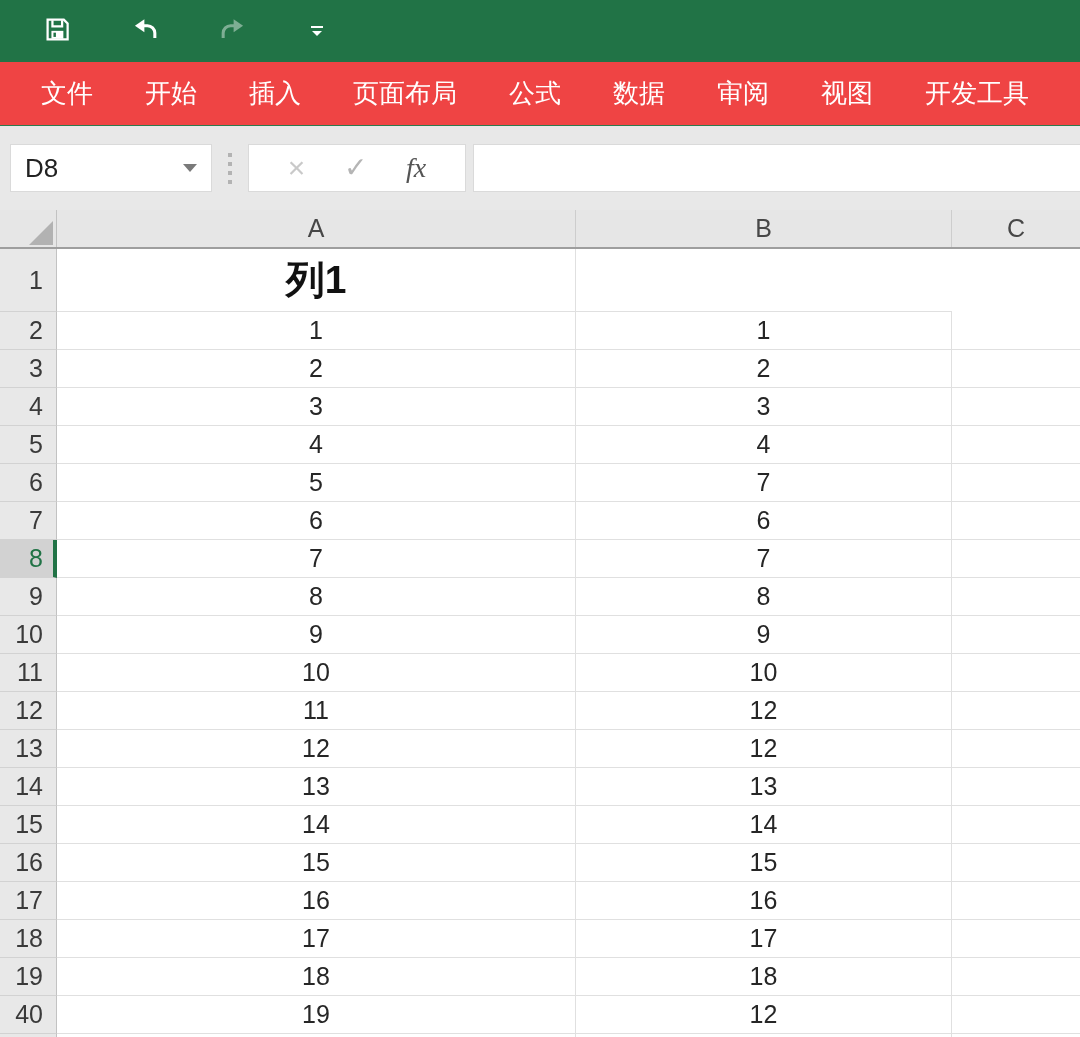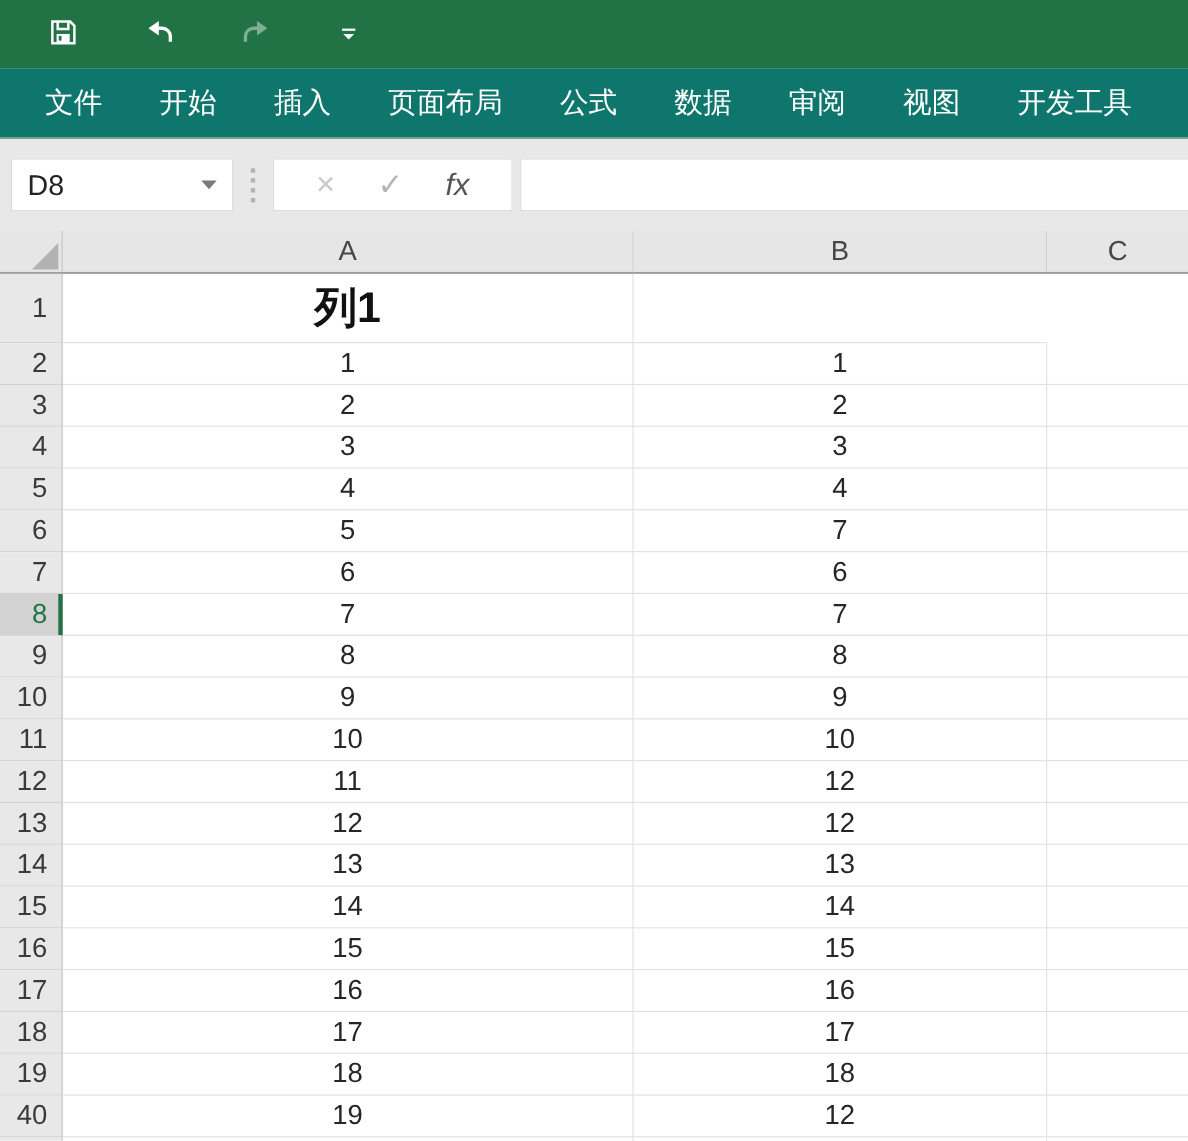--- a/index.html
+++ b/index.html
@@ -12,21 +12,21 @@
          align-items:center; justify-content:center; cursor:pointer; }
   .qat.save  { margin-left:43px; }
   .qat.undo  { margin-left:60px; }
   .qat.redo  { margin-left:59px; opacity:.42; }
   .qat-arrow { margin-left:63px; width:16px; display:flex; flex-direction:column;
                align-items:center; cursor:pointer; }
   .qat-arrow .bar { width:12px; height:2px; background:#fff; margin-bottom:3px; }
   .qat-arrow .tri { width:0; height:0; border-left:5px solid transparent;
                     border-right:5px solid transparent; border-top:5px solid #fff; }
 
-  .ribbon { height:63px; background:#0f766e; display:flex; align-items:center;
+  .ribbon { height:63px; background:#ef4444; display:flex; align-items:center;
             gap:52px; padding-left:41px; }
   .tab { color:#fff; font-size:26px; cursor:pointer; white-space:nowrap; }
 
   
   .fbar { height:85px; background:#e8e8e8; display:flex; align-items:center;
           border-top:1px solid #2d7a4e; }
   .namebox { width:202px; height:48px; margin-left:10px; background:#fff;
              border:1px solid #dadada; display:flex; align-items:center;
              justify-content:space-between; padding:0 14px; cursor:text; }
   .namebox .val { font-size:26px; color:#222; }
@@ -34,21 +34,21 @@
                     border-right:7px solid transparent; border-top:8px solid #7a7a7a;
                     cursor:pointer; }
   .dots { width:36px; display:flex; flex-direction:column; align-items:center;
           gap:5px; cursor:grab; }
   .dots i { width:4px; height:4px; background:#b3b3b3; display:block; }
   .fxbox { width:218px; height:48px; background:#fff; border:1px solid #dadada;
            display:flex; align-items:center; justify-content:space-evenly; }
   .fb-x { color:#c9c9c9; font-size:30px; line-height:1; cursor:default; }
   .fb-check { color:#b5b5b5; font-size:28px; line-height:1; cursor:default; }
   .fb-fx { color:#555; font-size:28px; font-style:italic;
-           font-family:Liberation Sans, sans-serif; cursor:pointer; }
+           font-family:Liberation Serif, serif; cursor:pointer; }
   .finput { flex:1; height:48px; background:#fff; border:1px solid #dadada;
             margin-left:7px; border-right:none; cursor:text; }
 
   
   .grid-row { display:grid; grid-template-columns:57px 519px 376px 1fr; }
   .col-headers { height:39px; border-bottom:2px solid #9e9e9e; }
   .corner { background:#e6e6e6; border-right:1px solid #c2c2c2; position:relative; cursor:pointer; }
   .corner .tri { position:absolute; right:3px; bottom:2px; width:0; height:0;
                  border-left:24px solid transparent; border-bottom:24px solid #b2b2b2; }
   .col-h { background:#e6e6e6; display:flex; align-items:center; justify-content:center;

